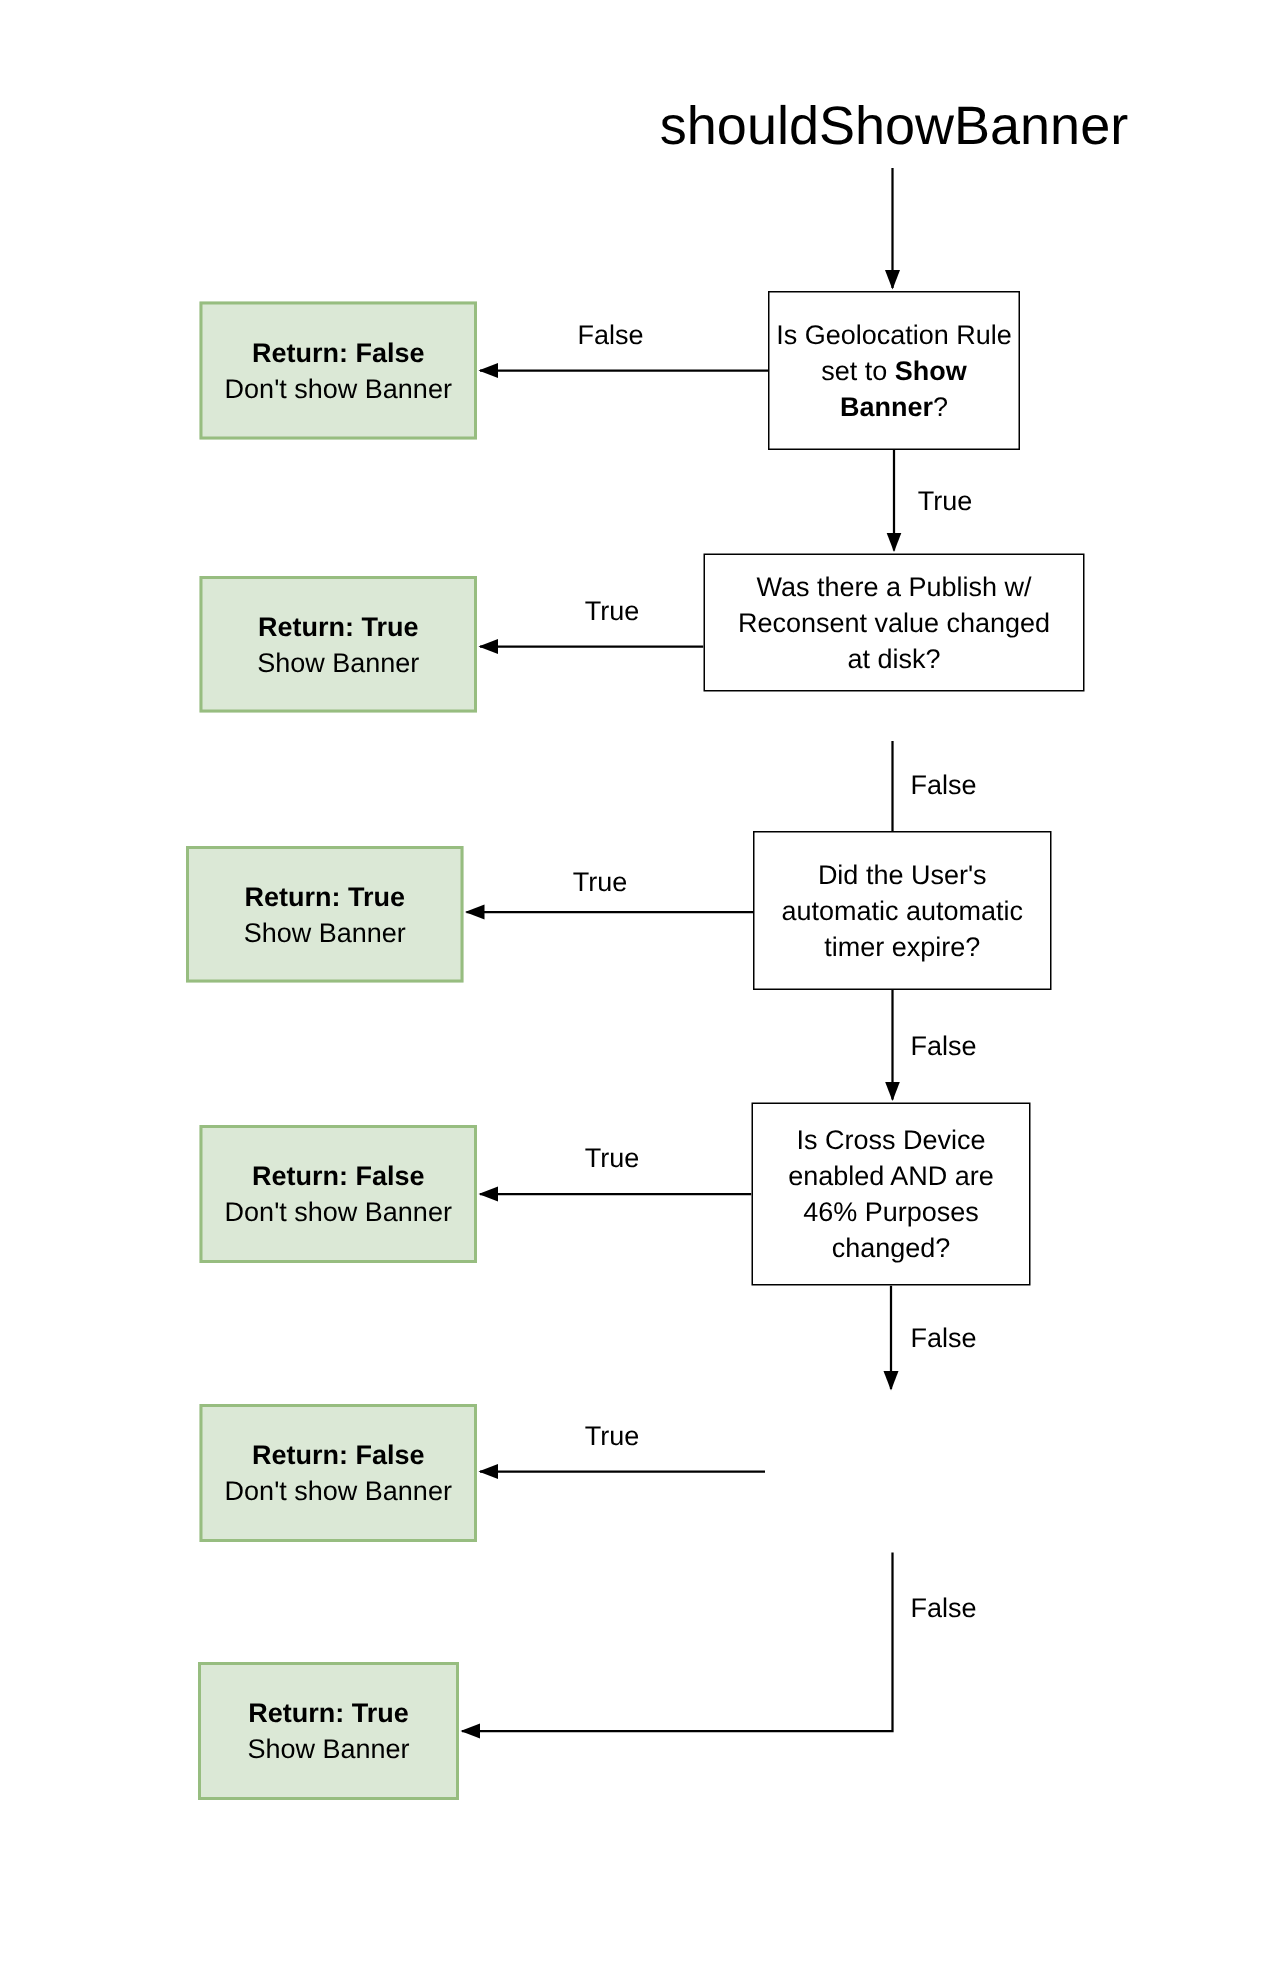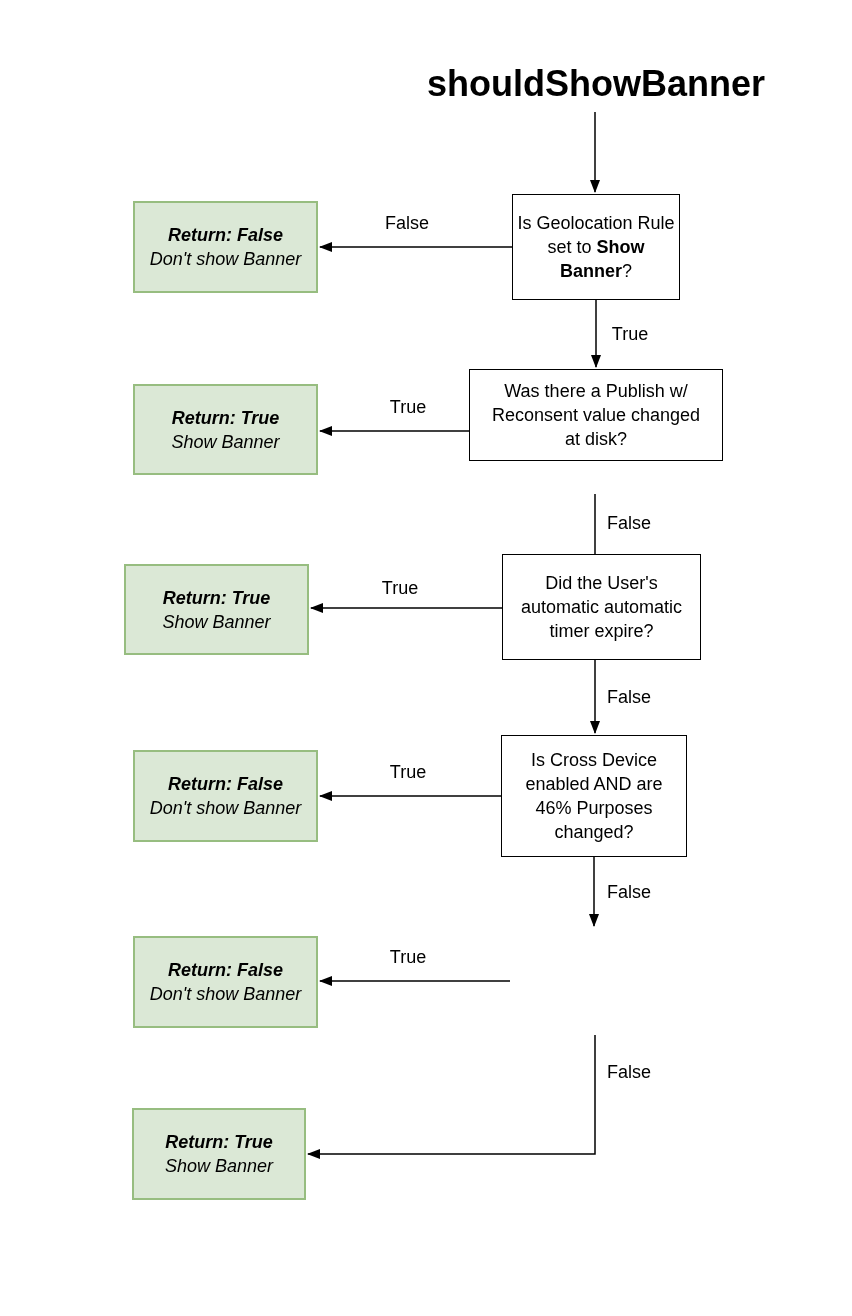--- a/index.html
+++ b/index.html
@@ -9,33 +9,33 @@
   }
   html,body{margin:0;padding:0;background:var(--bg);}
   .canvas{
     position:relative; width:852px; height:1316px; background:var(--bg);
     font-family:"Liberation Sans", sans-serif; color:var(--text); overflow:hidden;
   }
   .wires{position:absolute; left:0; top:0;}
   .wires line,.wires path.wire{stroke:var(--line); stroke-width:1.5; fill:none;}
   .title{
     position:absolute; transform:translateX(-50%);
-    font-size:36px; font-weight:bold; white-space:nowrap; line-height:40px;
+    font-size:36px; font-weight:normal; white-space:nowrap; line-height:40px;
   }
   .decision{
     position:absolute; box-sizing:border-box;
     background:var(--dec-fill); border:1px solid var(--dec-border);
     display:flex; flex-direction:column; justify-content:center; align-items:center;
     font-size:18px; line-height:24px; text-align:center;
   }
   .return{
     position:absolute; box-sizing:border-box;
     background:var(--ret-fill); border:2px solid var(--ret-border);
     display:flex; flex-direction:column; justify-content:center; align-items:center;
-    font-size:18px; line-height:24px; text-align:right;font-style:italic;
+    font-size:18px; line-height:24px; text-align:right;
   }
   .return .rt{font-weight:bold;}
   .edge-label{
     position:absolute; transform:translateX(-50%);
     font-size:18px; line-height:22px; white-space:nowrap;
   }
 </style>
 </head>
 <body>
 

